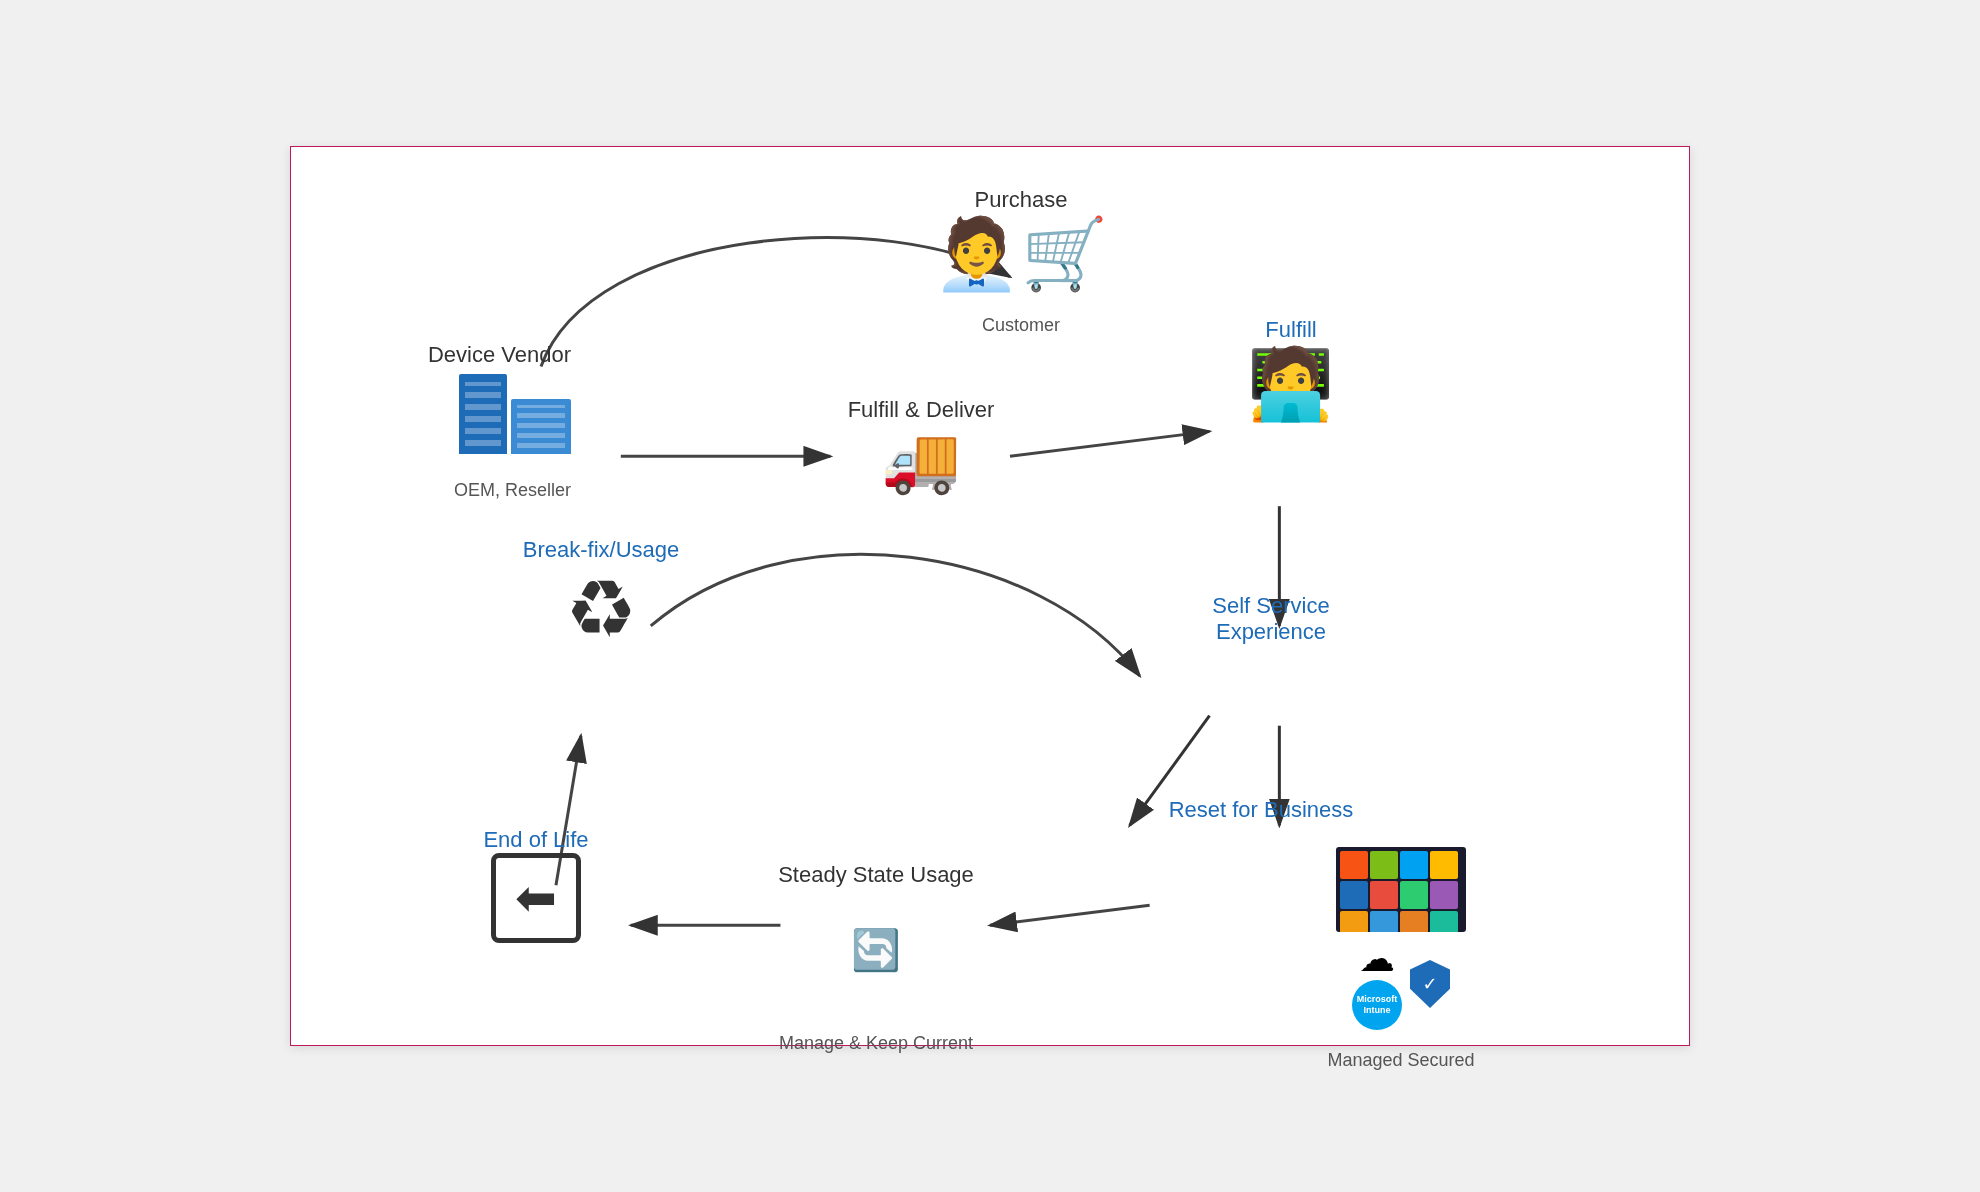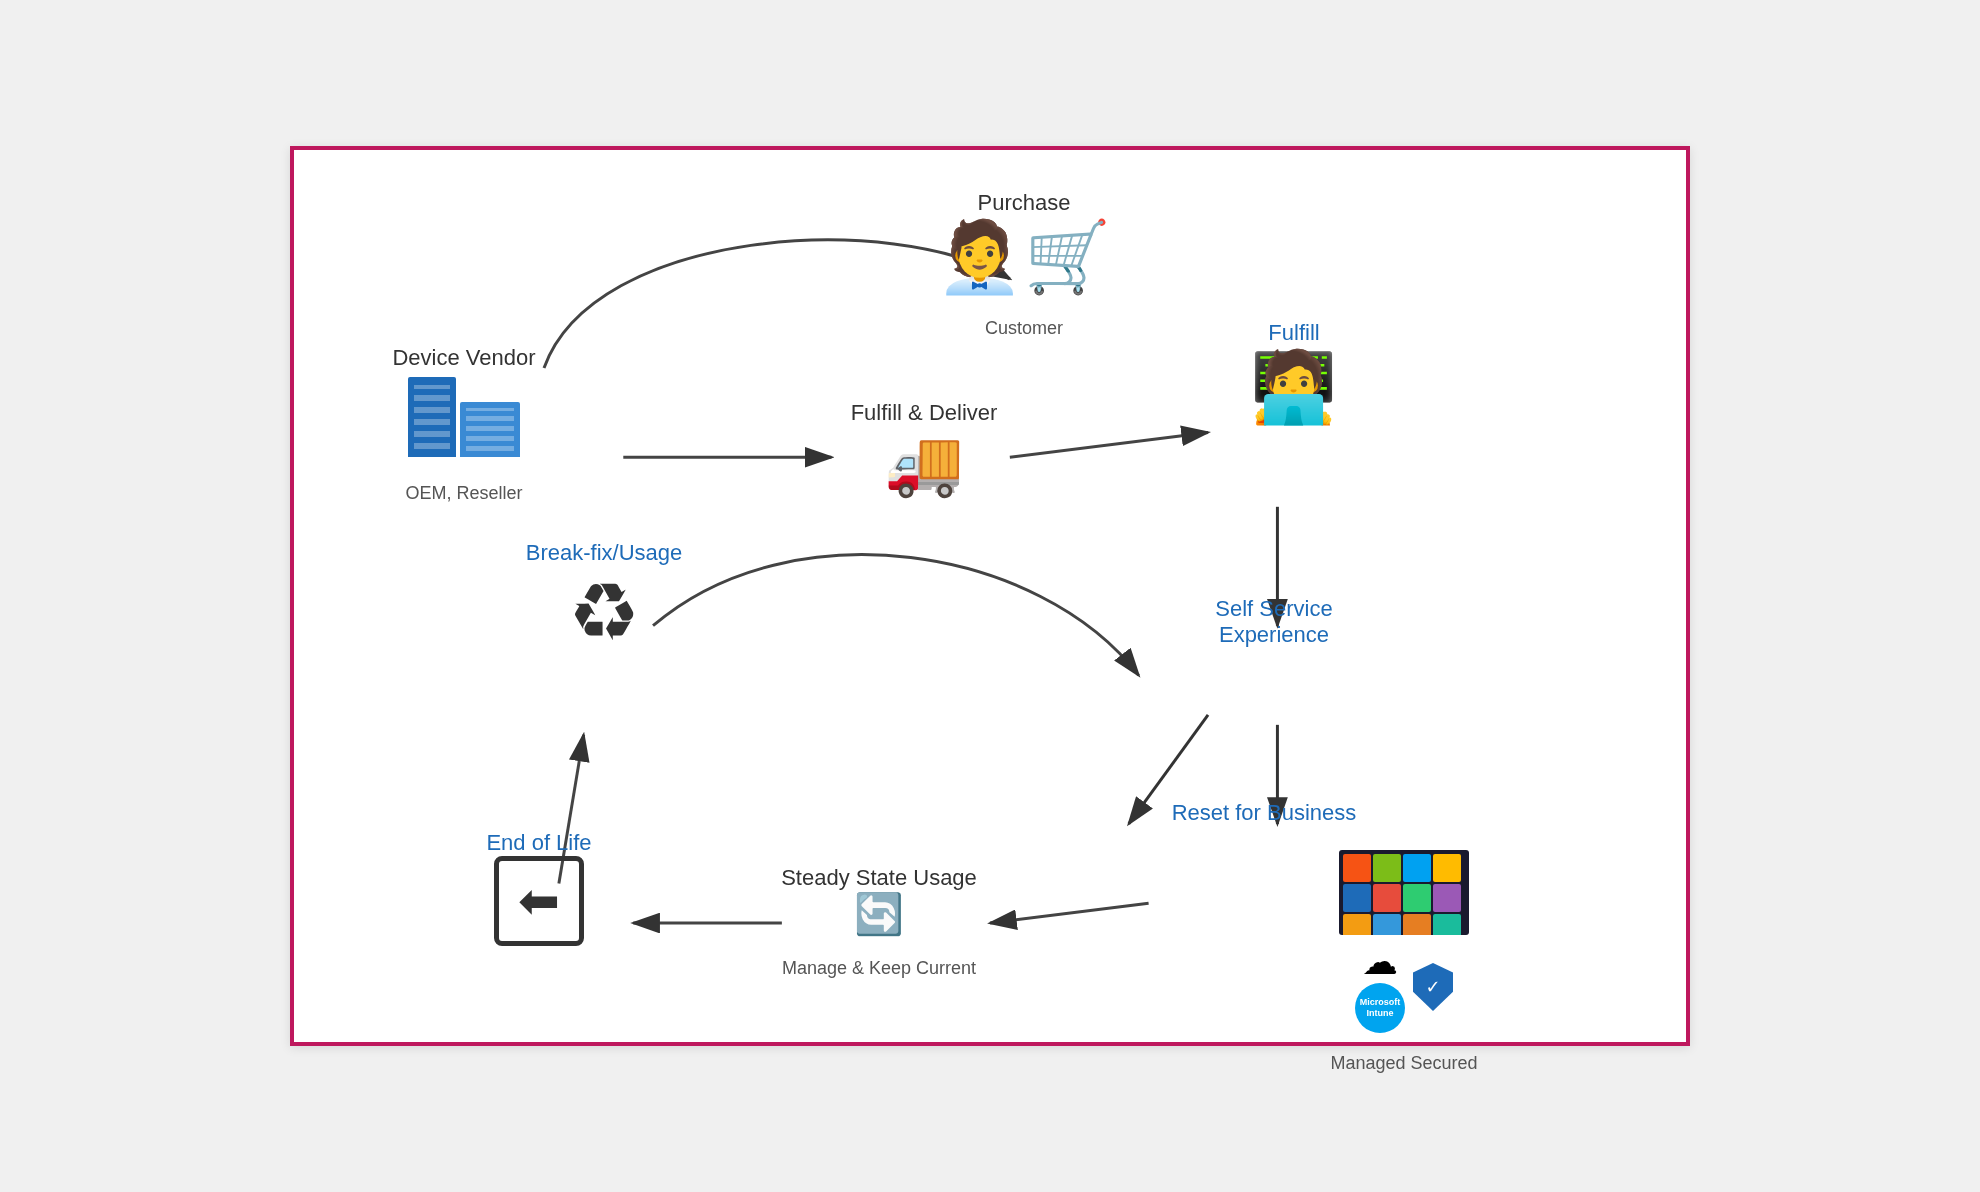--- a/index.html
+++ b/index.html
@@ -9,21 +9,21 @@
       justify-content: center;
       align-items: center;
       min-height: 100vh;
       font-family: 'Segoe UI', Arial, sans-serif;
     }
     .diagram-container {
       background: white;
       width: 1400px;
       height: 900px;
       position: relative;
-      border: 4px solid #be185d;
+      border: 1px solid #be185d;
       box-shadow: 0 2px 10px rgba(0,0,0,0.1);
     }
     .node {
       position: absolute;
       text-align: center;
       display: flex;
       flex-direction: column;
       align-items: center;
     }
     .node-label {
@@ -207,21 +207,21 @@
     <path d="M 360 480 C 500 360, 750 400, 850 530" stroke="#444" stroke-width="3" fill="none" marker-end="url(#arrowhead-dark)"></path>
 
   </svg>
 
   <div class="node" style="top:40px; left:640px; width:180px;">
     <div class="node-label">Purchase</div>
     <div class="icon-area">🧑‍💼🛒</div>
     <div class="node-sublabel">Customer</div>
   </div>
 
-  <div class="node" style="top:195px; left:60px; width:220px;">
+  <div class="node" style="top:195px; left:60px; width:220px;align-items:flex-end;">
     <div class="node-label">Device Vendor</div>
     <div class="building-icon">
       <div class="building-tall"></div>
       <div class="building-wide"></div>
     </div>
     <div class="node-sublabel">OEM, Reseller</div>
   </div>
 
   <div class="node" style="top:250px; left:530px; width:200px;">
     <div class="node-label">Fulfill &amp; Deliver</div>
@@ -241,21 +241,21 @@
   <div class="node" style="top:390px; left:200px; width:220px;">
     <div class="node-label-blue">Break-fix/Usage</div>
     <div class="recycle-icon">♻</div>
   </div>
 
   <div class="node" style="top:680px; left:155px; width:180px;">
     <div class="node-label-blue">End of Life</div>
     <div class="exit-icon">⬅</div>
   </div>
 
-  <div class="node" style="top:715px; left:460px; width:250px;">
+  <div class="node" style="top:715px; left:460px; width:250px;gap:39px;">
     <div class="node-label">Steady State Usage</div>
     <div class="sync-icon">🔄</div>
     <div class="node-sublabel">Manage &amp; Keep Current</div>
   </div>
 
   <div class="node" style="top:650px; left:840px; width:260px;">
     <div class="node-label-blue">Reset for Business</div>
   </div>
 
   <div class="node" style="top:700px; left:1000px; width:220px;">

